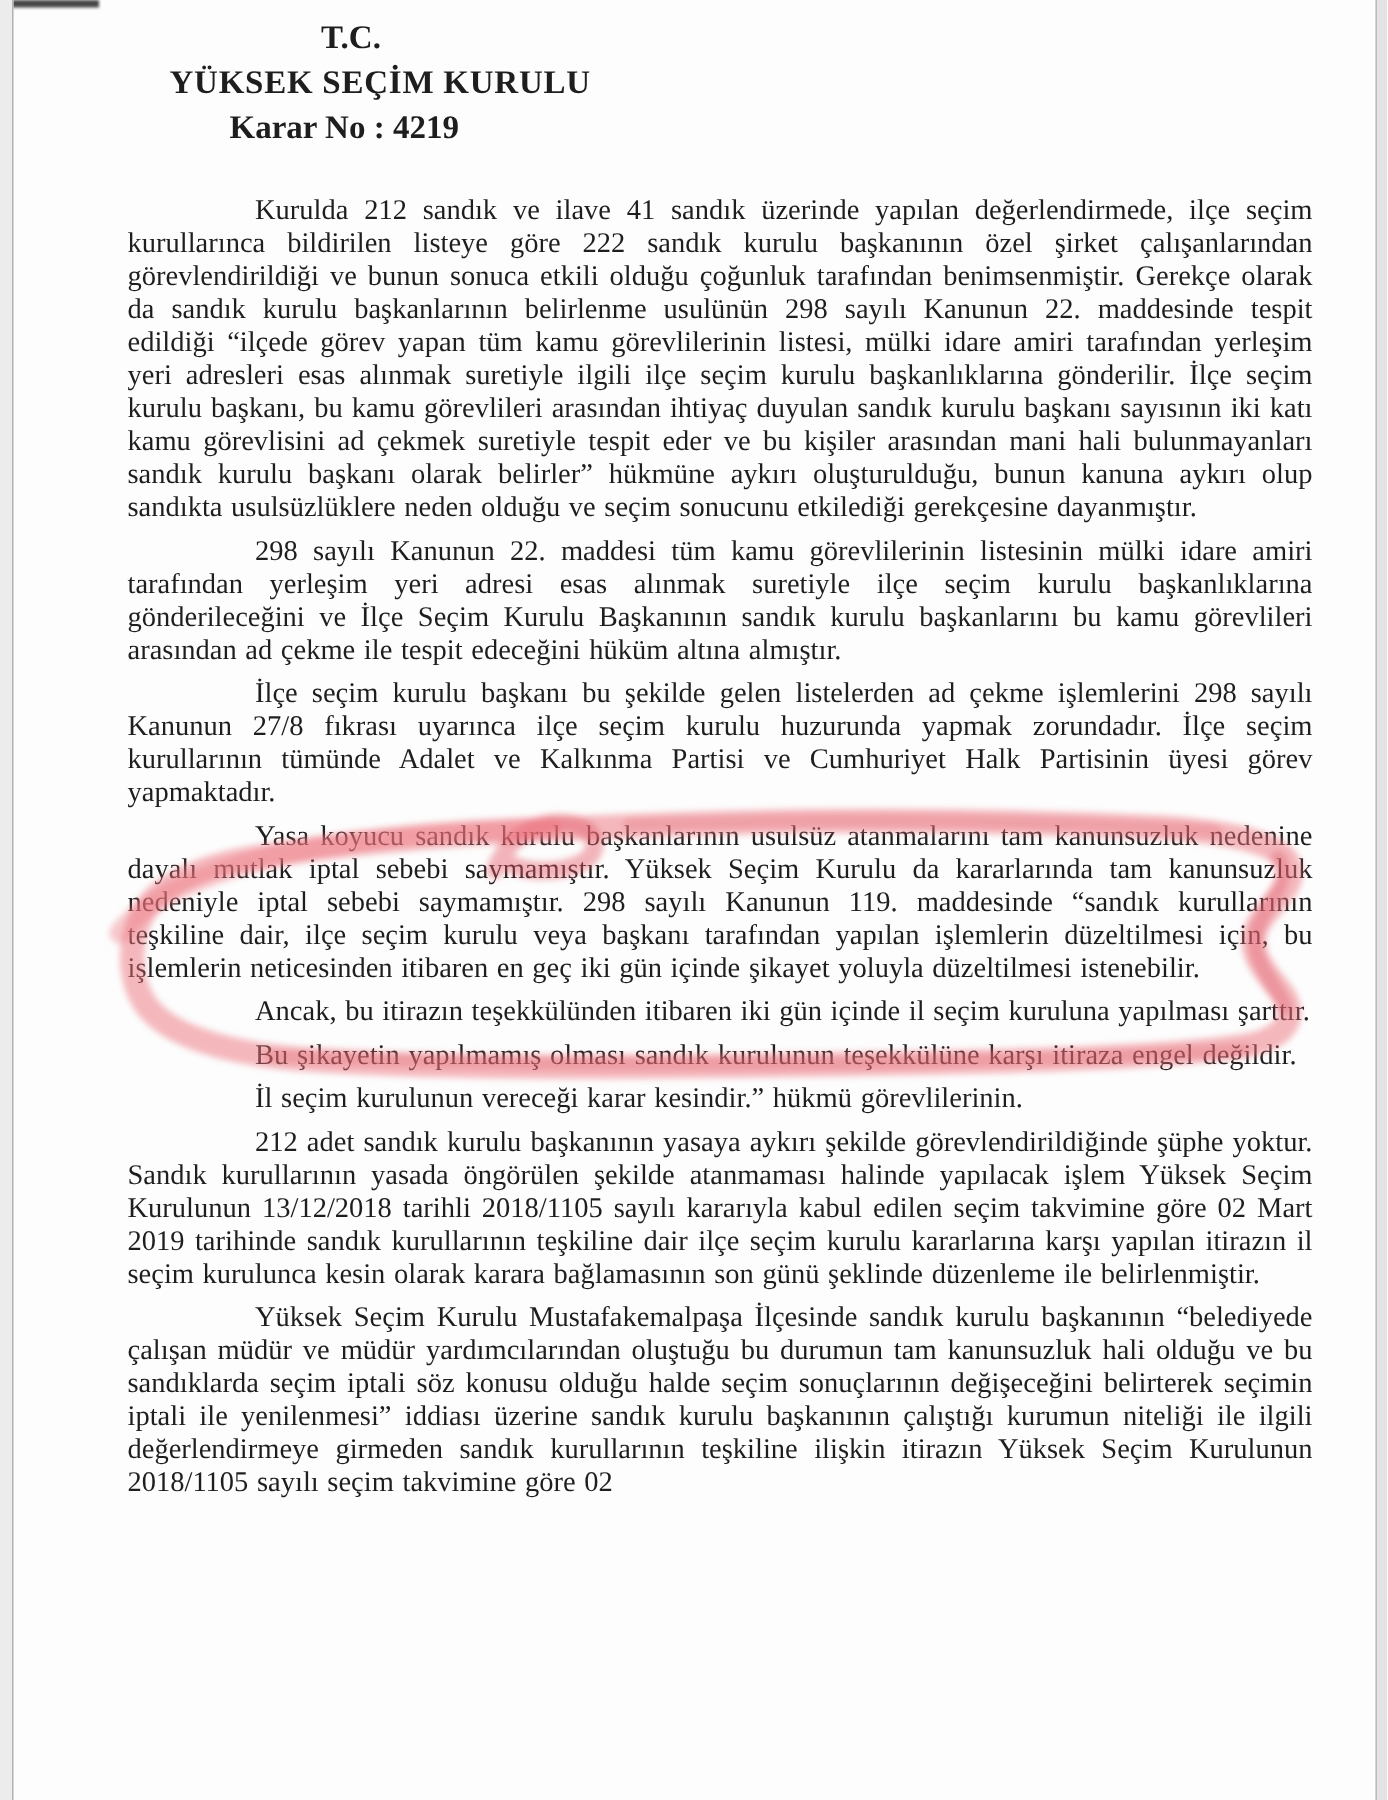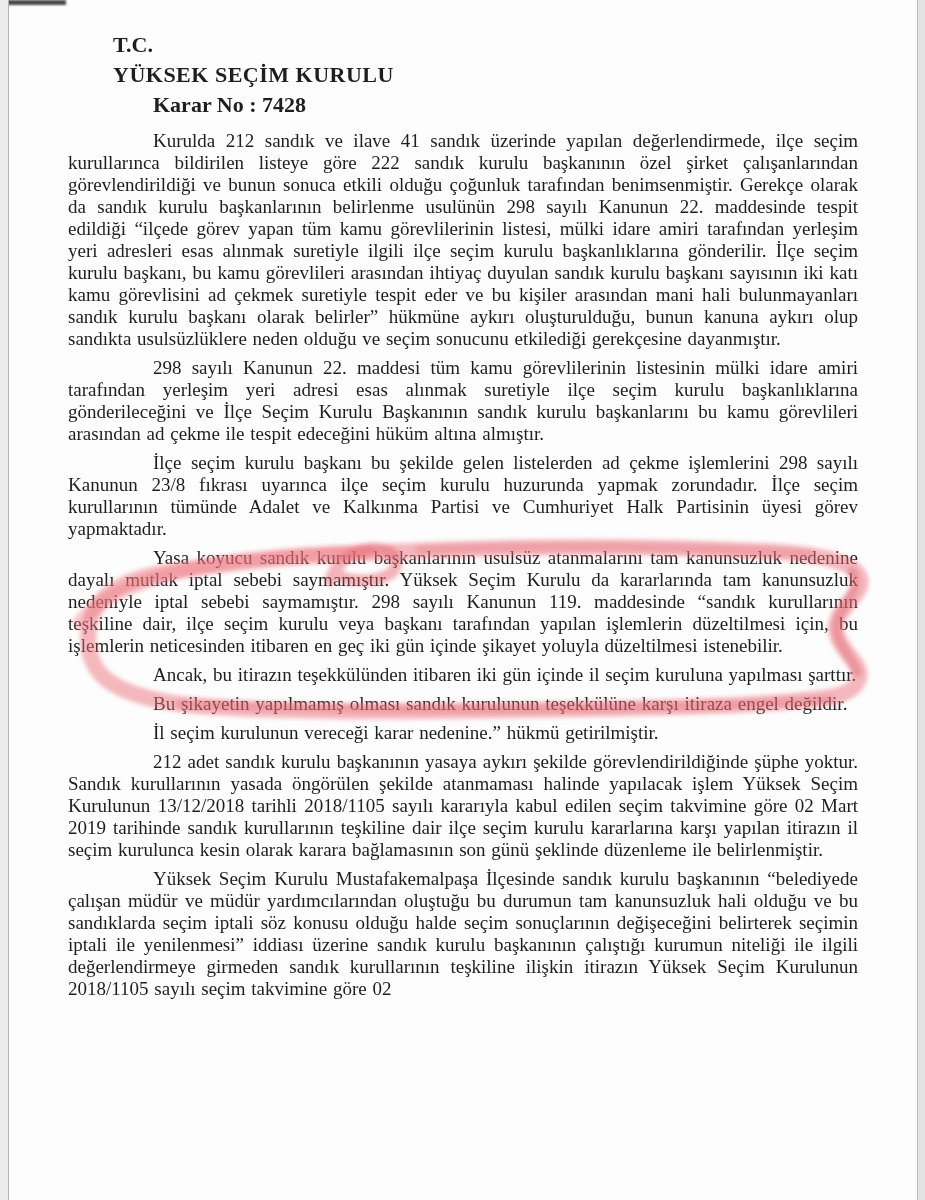--- a/index.html
+++ b/index.html
@@ -36,27 +36,27 @@
   .doc-header {
     position: absolute;
     left: 113px;
     top: 10px;
     width: 242px;
     font-weight: 700;
     font-size: 22px;
     line-height: 30px;
     white-space: nowrap;
   }
-  .doc-header .tc { text-align: left; margin-top: 20px; }
+  .doc-header .tc { text-align: center; }
   .doc-header .inst { text-align: left; letter-spacing: 0.5px; }
   .doc-header .karar { padding-left: 40px; }
   
   .doc-body {
     position: absolute;
-    left: 68px;
+    left: 85px;
     top: 130px;
     width: 790px;
   }
   .doc-body p {
     margin: 0 0 7px 0;
     font-size: 19px;
     line-height: 22px;
     text-align: justify;
     text-indent: 85px;
     word-spacing: 1px;
@@ -74,31 +74,31 @@
 
 <div class="page">
 
   <div class="smudge-top-left"></div>
   <div class="edge-left"></div>
   <div class="edge-right"></div>
 
   <div class="doc-header">
     <div class="tc">T.C.</div>
     <div class="inst">YÜKSEK SEÇİM KURULU</div>
-    <div class="karar">Karar No : 7428</div>
+    <div class="karar">Karar No : 4219</div>
   </div>
 
   <div class="doc-body">
     <p>Kurulda 212 sandık ve ilave 41 sandık üzerinde yapılan değerlendirmede, ilçe seçim kurullarınca bildirilen listeye göre 222 sandık kurulu başkanının özel şirket çalışanlarından görevlendirildiği ve bunun sonuca etkili olduğu çoğunluk tarafından benimsenmiştir. Gerekçe olarak da sandık kurulu başkanlarının belirlenme usulünün 298 sayılı Kanunun 22. maddesinde tespit edildiği “ilçede görev yapan tüm kamu görevlilerinin listesi, mülki idare amiri tarafından yerleşim yeri adresleri esas alınmak suretiyle ilgili ilçe seçim kurulu başkanlıklarına gönderilir. İlçe seçim kurulu başkanı, bu kamu görevlileri arasından ihtiyaç duyulan sandık kurulu başkanı sayısının iki katı kamu görevlisini ad çekmek suretiyle tespit eder ve bu kişiler arasından mani hali bulunmayanları sandık kurulu başkanı olarak belirler” hükmüne aykırı oluşturulduğu, bunun kanuna aykırı olup sandıkta usulsüzlüklere neden olduğu ve seçim sonucunu etkilediği gerekçesine dayanmıştır.</p>
     <p>298 sayılı Kanunun 22. maddesi tüm kamu görevlilerinin listesinin mülki idare amiri tarafından yerleşim yeri adresi esas alınmak suretiyle ilçe seçim kurulu başkanlıklarına gönderileceğini ve İlçe Seçim Kurulu Başkanının sandık kurulu başkanlarını bu kamu görevlileri arasından ad çekme ile tespit edeceğini hüküm altına almıştır.</p>
-    <p>İlçe seçim kurulu başkanı bu şekilde gelen listelerden ad çekme işlemlerini 298 sayılı Kanunun 23/8 fıkrası uyarınca ilçe seçim kurulu huzurunda yapmak zorundadır. İlçe seçim kurullarının tümünde Adalet ve Kalkınma Partisi ve Cumhuriyet Halk Partisinin üyesi görev yapmaktadır.</p>
+    <p>İlçe seçim kurulu başkanı bu şekilde gelen listelerden ad çekme işlemlerini 298 sayılı Kanunun 27/8 fıkrası uyarınca ilçe seçim kurulu huzurunda yapmak zorundadır. İlçe seçim kurullarının tümünde Adalet ve Kalkınma Partisi ve Cumhuriyet Halk Partisinin üyesi görev yapmaktadır.</p>
     <p>Yasa koyucu sandık kurulu başkanlarının usulsüz atanmalarını tam kanunsuzluk nedenine dayalı mutlak iptal sebebi saymamıştır. Yüksek Seçim Kurulu da kararlarında tam kanunsuzluk nedeniyle iptal sebebi saymamıştır. 298 sayılı Kanunun 119. maddesinde “sandık kurullarının teşkiline dair, ilçe seçim kurulu veya başkanı tarafından yapılan işlemlerin düzeltilmesi için, bu işlemlerin neticesinden itibaren en geç iki gün içinde şikayet yoluyla düzeltilmesi istenebilir.</p>
     <p>Ancak, bu itirazın teşekkülünden itibaren iki gün içinde il seçim kuruluna yapılması şarttır.</p>
     <p>Bu şikayetin yapılmamış olması sandık kurulunun teşekkülüne karşı itiraza engel değildir.</p>
-    <p>İl seçim kurulunun vereceği karar nedenine.”  hükmü getirilmiştir.</p>
+    <p>İl seçim kurulunun vereceği karar kesindir.”  hükmü görevlilerinin.</p>
     <p>212 adet sandık kurulu başkanının yasaya aykırı şekilde görevlendirildiğinde şüphe yoktur. Sandık kurullarının yasada öngörülen şekilde atanmaması halinde yapılacak işlem Yüksek Seçim Kurulunun 13/12/2018 tarihli 2018/1105 sayılı kararıyla kabul edilen seçim takvimine göre 02 Mart 2019 tarihinde sandık kurullarının teşkiline dair ilçe seçim kurulu kararlarına karşı yapılan itirazın il seçim kurulunca kesin olarak karara bağlamasının son günü şeklinde düzenleme ile belirlenmiştir.</p>
     <p>Yüksek Seçim Kurulu Mustafakemalpaşa İlçesinde sandık kurulu başkanının “belediyede çalışan müdür ve müdür yardımcılarından oluştuğu bu durumun tam kanunsuzluk hali olduğu ve bu sandıklarda seçim iptali söz konusu olduğu halde seçim sonuçlarının değişeceğini belirterek seçimin iptali ile yenilenmesi” iddiası üzerine sandık kurulu başkanının çalıştığı kurumun niteliği ile ilgili değerlendirmeye girmeden sandık kurullarının teşkiline ilişkin itirazın Yüksek Seçim Kurulunun 2018/1105 sayılı seçim takvimine göre 02</p>
   </div>
 
   <svg class="marker-overlay" viewBox="0 0 925 1200" xmlns="http://www.w3.org/2000/svg">
     <g fill="none" stroke-linecap="round" stroke-linejoin="round" filter="blur(2px)" style="filter: blur(2.2px);">
 
       <path d="M 368,553
                C 500,546 640,545 780,552
                C 830,556 856,564 860,578

